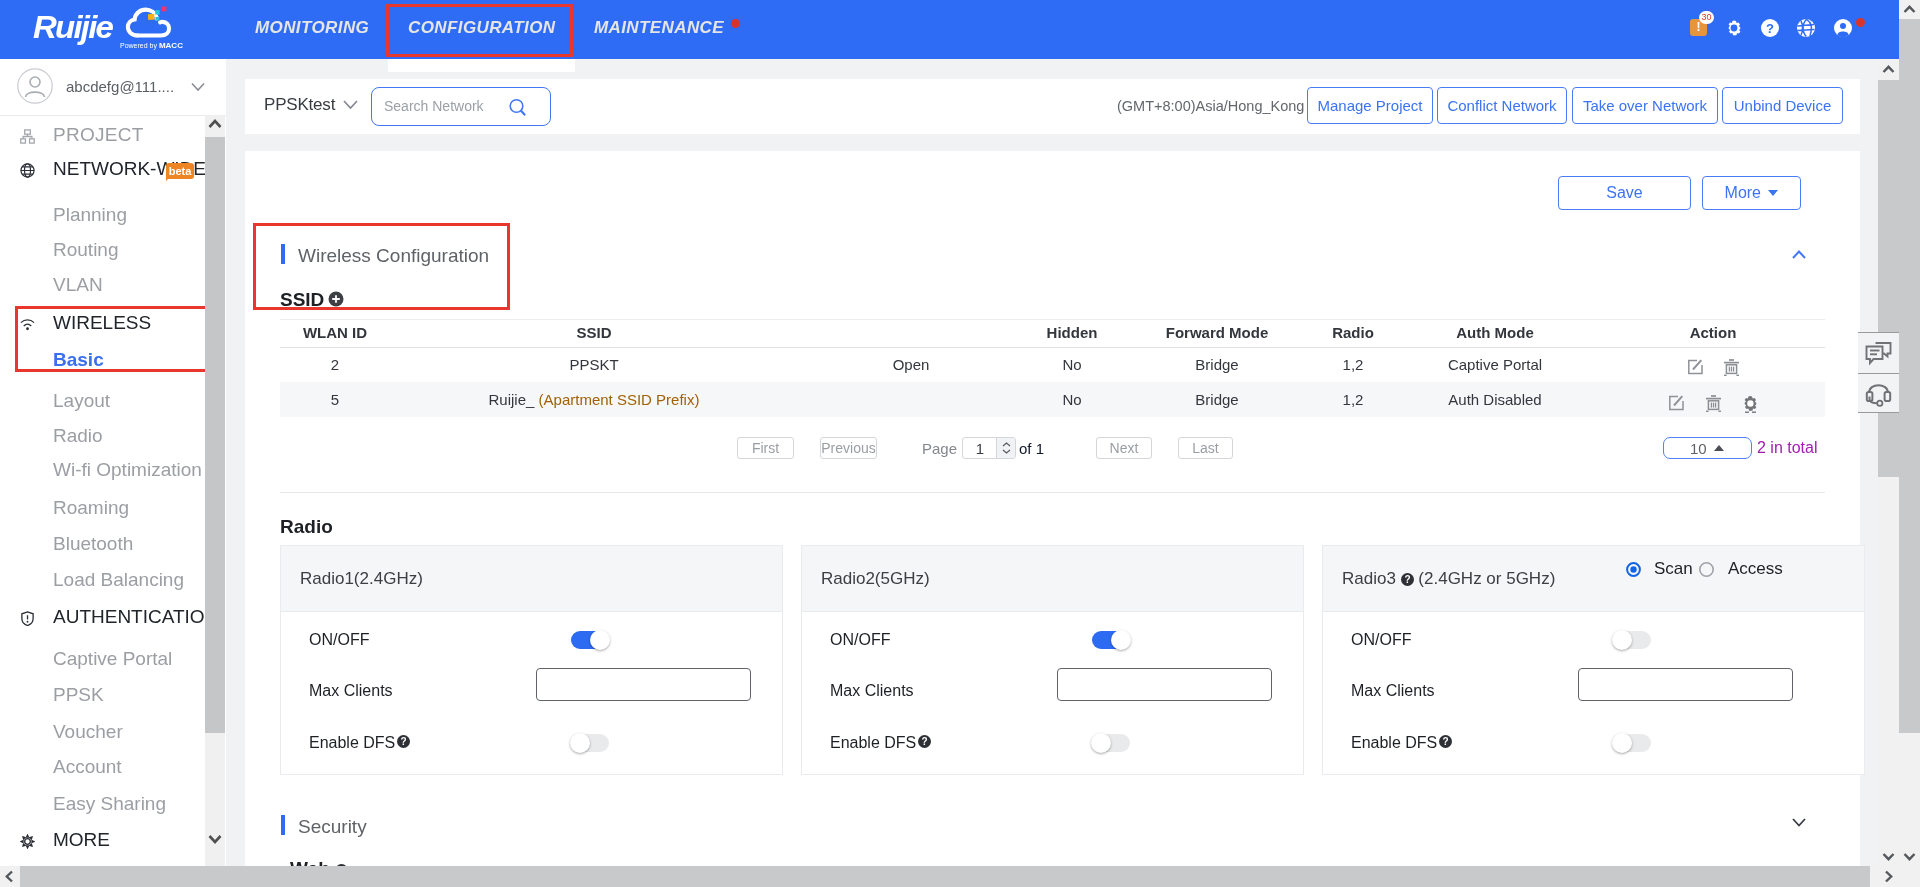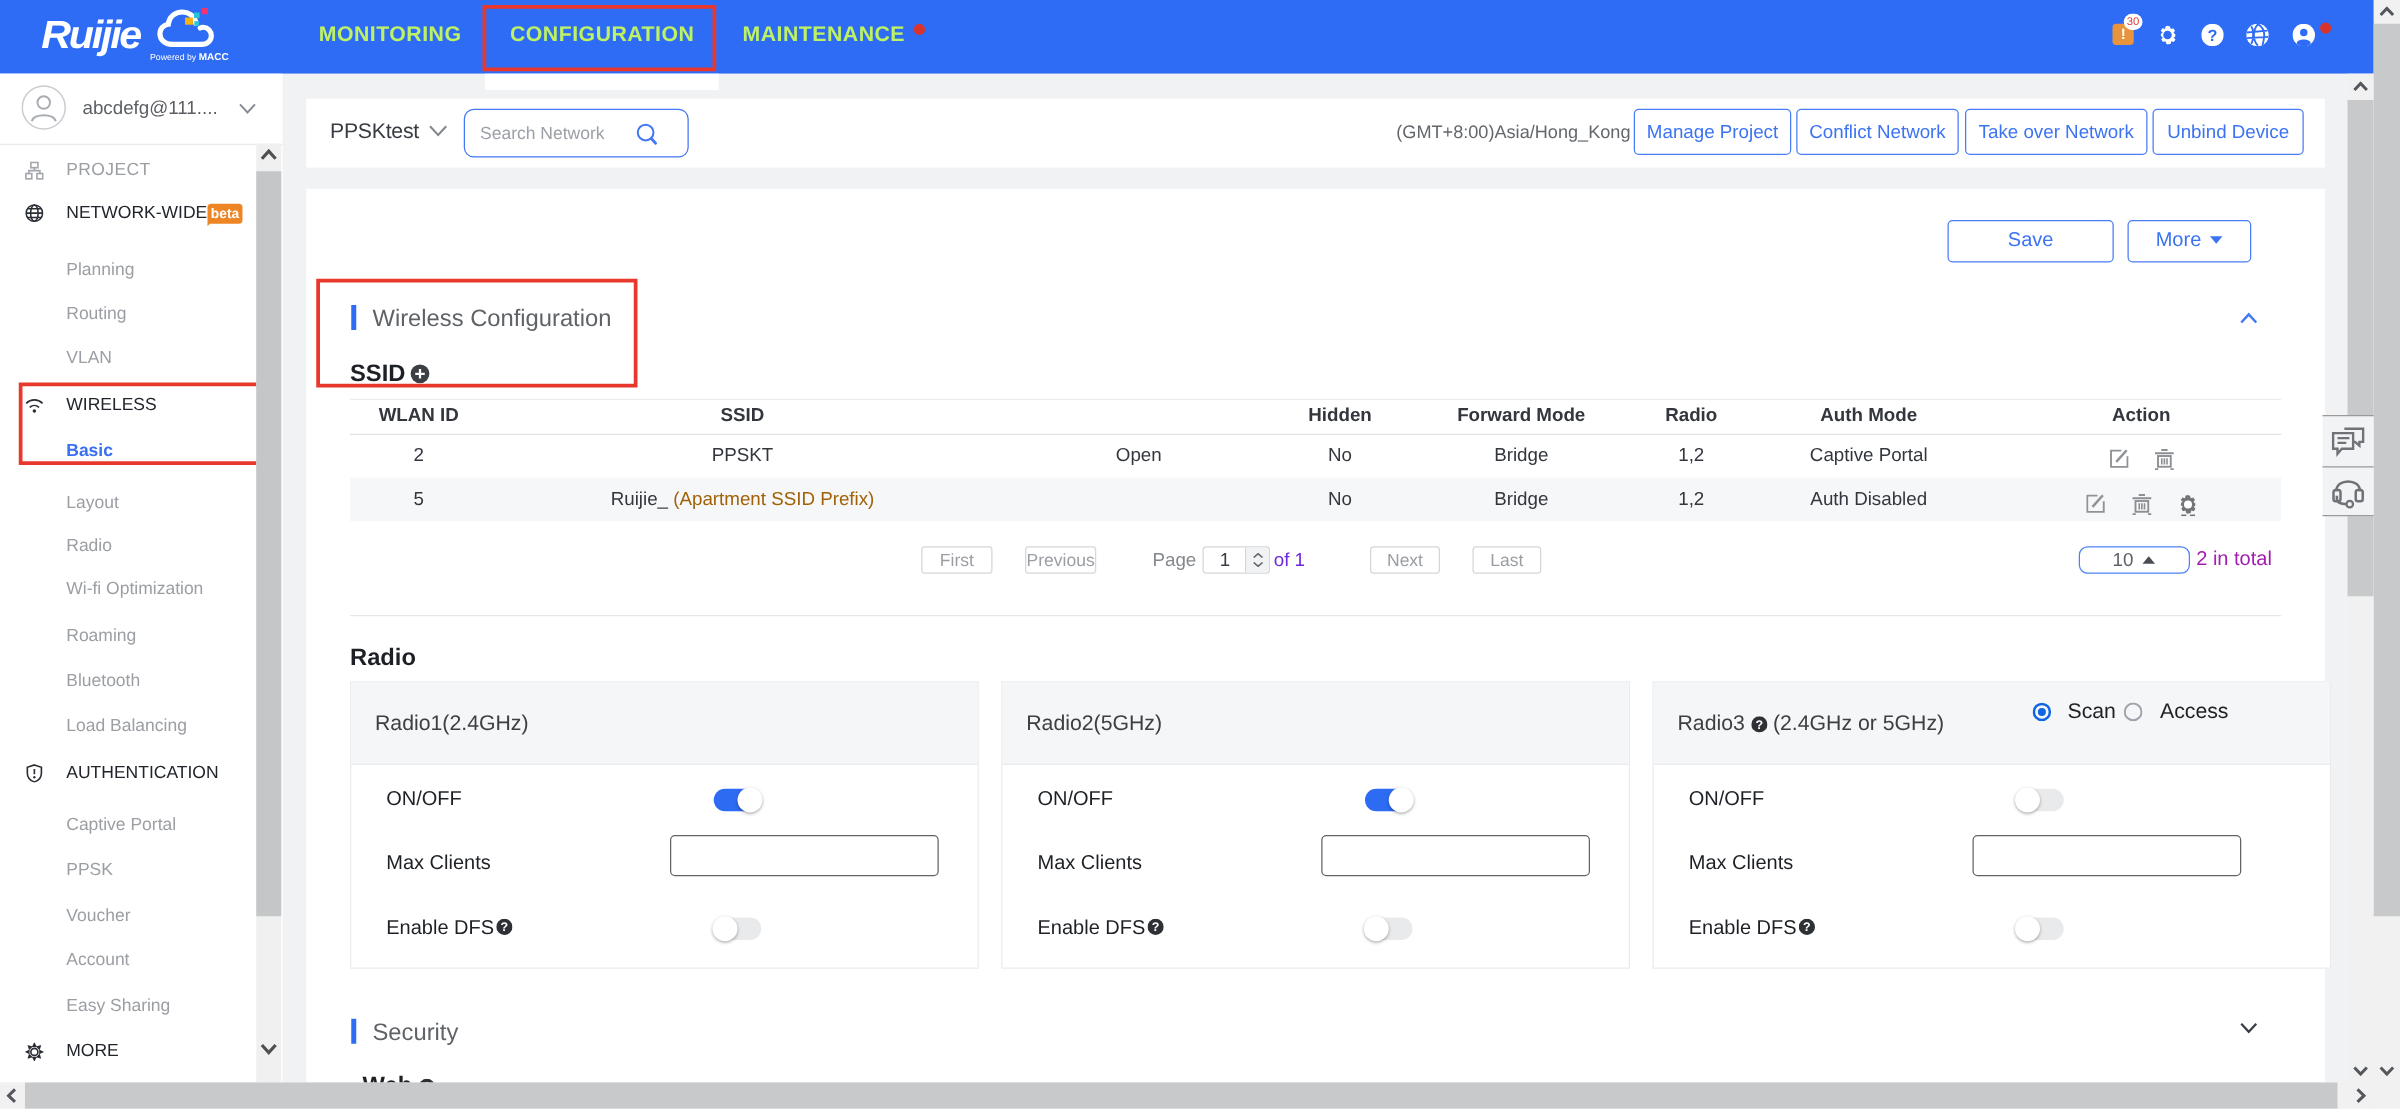--- a/index.html
+++ b/index.html
@@ -1,25 +1,25 @@
 <!DOCTYPE html>
 <html><head>
 <meta charset="utf-8">
 <style>
 * { margin:0; padding:0; box-sizing:border-box; }
 html,body { width:1920px; height:887px; overflow:hidden; }
 body { font-family:"Liberation Sans", sans-serif; position:relative; background:#f1f2f4; }
 .abs { position:absolute; }
 
 #navbar { position:absolute; left:0; top:0; width:1899px; height:59px; background:#2e6cf6; }
-.navitem { position:absolute; top:0; height:55px; line-height:55px; color:#bef264; font-size:17px; font-weight:bold; letter-spacing:0.4px; }
+.navitem { position:absolute; top:0; height:55px; line-height:55px; color:#e5e5e5; font-size:17px; font-weight:bold; letter-spacing:0.4px;font-style:italic; }
 #redbox-nav { position:absolute; left:386px; top:4px; width:187px; height:53px; border:3px solid #e8382d; }
 
 #sidebar { position:absolute; left:0; top:59px; width:226px; height:807px; background:#fff; }
-.mi { position:absolute; left:53px; font-size:14px; line-height:20px; white-space:nowrap; }
+.mi { position:absolute; left:53px; font-size:19px; line-height:20px; white-space:nowrap; }
 .mi-sec { color:#21252b; }
 .mi-sub { color:#9b9fa3; color:#9b9ea3; }
 .mi-ico { position:absolute; left:20px; width:15px; height:15px; }
 
 .btn-blue { position:absolute; background:#fff; border:1px solid #4a7cf5; border-radius:4px; color:#3b73f2; font-size:15px; text-align:center; }
 
 .th { position:absolute; top:168px; width:300px; height:28px; line-height:28px; text-align:center; font-size:15px; font-weight:bold; color:#33373d; }
 .td { position:absolute; width:300px; height:35px; line-height:35px; text-align:center; font-size:15px; color:#33373d; }
 .r1 { top:196px; }
 .r2 { top:231px; }
@@ -280,21 +280,21 @@
     <div style="position:absolute;left:0;top:2px;width:34px;text-align:center;font-size:15px;color:#3a3e44;">1</div>
     <div style="position:absolute;right:0;top:0;width:19px;height:20px;background:#f1f2f4;border-left:1px solid #d4d6da;border-radius:0 3px 3px 0;">
       <svg style="position:absolute;left:5px;top:4px;" width="9" height="5" viewBox="0 0 9 5">
           <polyline points="1,4 4.5,1 8,4" fill="none" stroke="#5a5e64" stroke-width="1.3"></polyline>
         </svg>
       <svg style="position:absolute;left:5px;top:11px;" width="9" height="5" viewBox="0 0 9 5">
           <polyline points="1,1 4.5,4 8,1" fill="none" stroke="#5a5e64" stroke-width="1.3"></polyline>
         </svg>
     </div>
   </div>
-  <div style="position:absolute;left:774px;top:289px;font-size:15px;color:#6d28d9;">of 1</div>
+  <div style="position:absolute;left:774px;top:289px;font-size:15px;color:#0f172a;">of 1</div>
   <div class="pgbtn" style="left:851px;width:56px;">Next</div>
   <div class="pgbtn" style="left:933px;width:55px;">Last</div>
   <div style="position:absolute;left:1418px;top:286px;width:89px;height:22px;border:1px solid #4e82f7;border-radius:7px;background:#fff;">
     <div style="position:absolute;left:26px;top:2px;font-size:15px;color:#5f6368;">10</div>
     <span style="position:absolute;left:50px;top:7px;width:0;height:0;border-left:5px solid transparent;border-right:5px solid transparent;border-bottom:6px solid #4a4e54;"></span>
   </div>
   <div style="position:absolute;left:1512px;top:288px;font-size:16px;color:#a21caf;">2 in total</div>
 
   <div style="position:absolute;left:35px;top:341px;width:1545px;height:1px;background:#e4e7eb;"></div>
 

